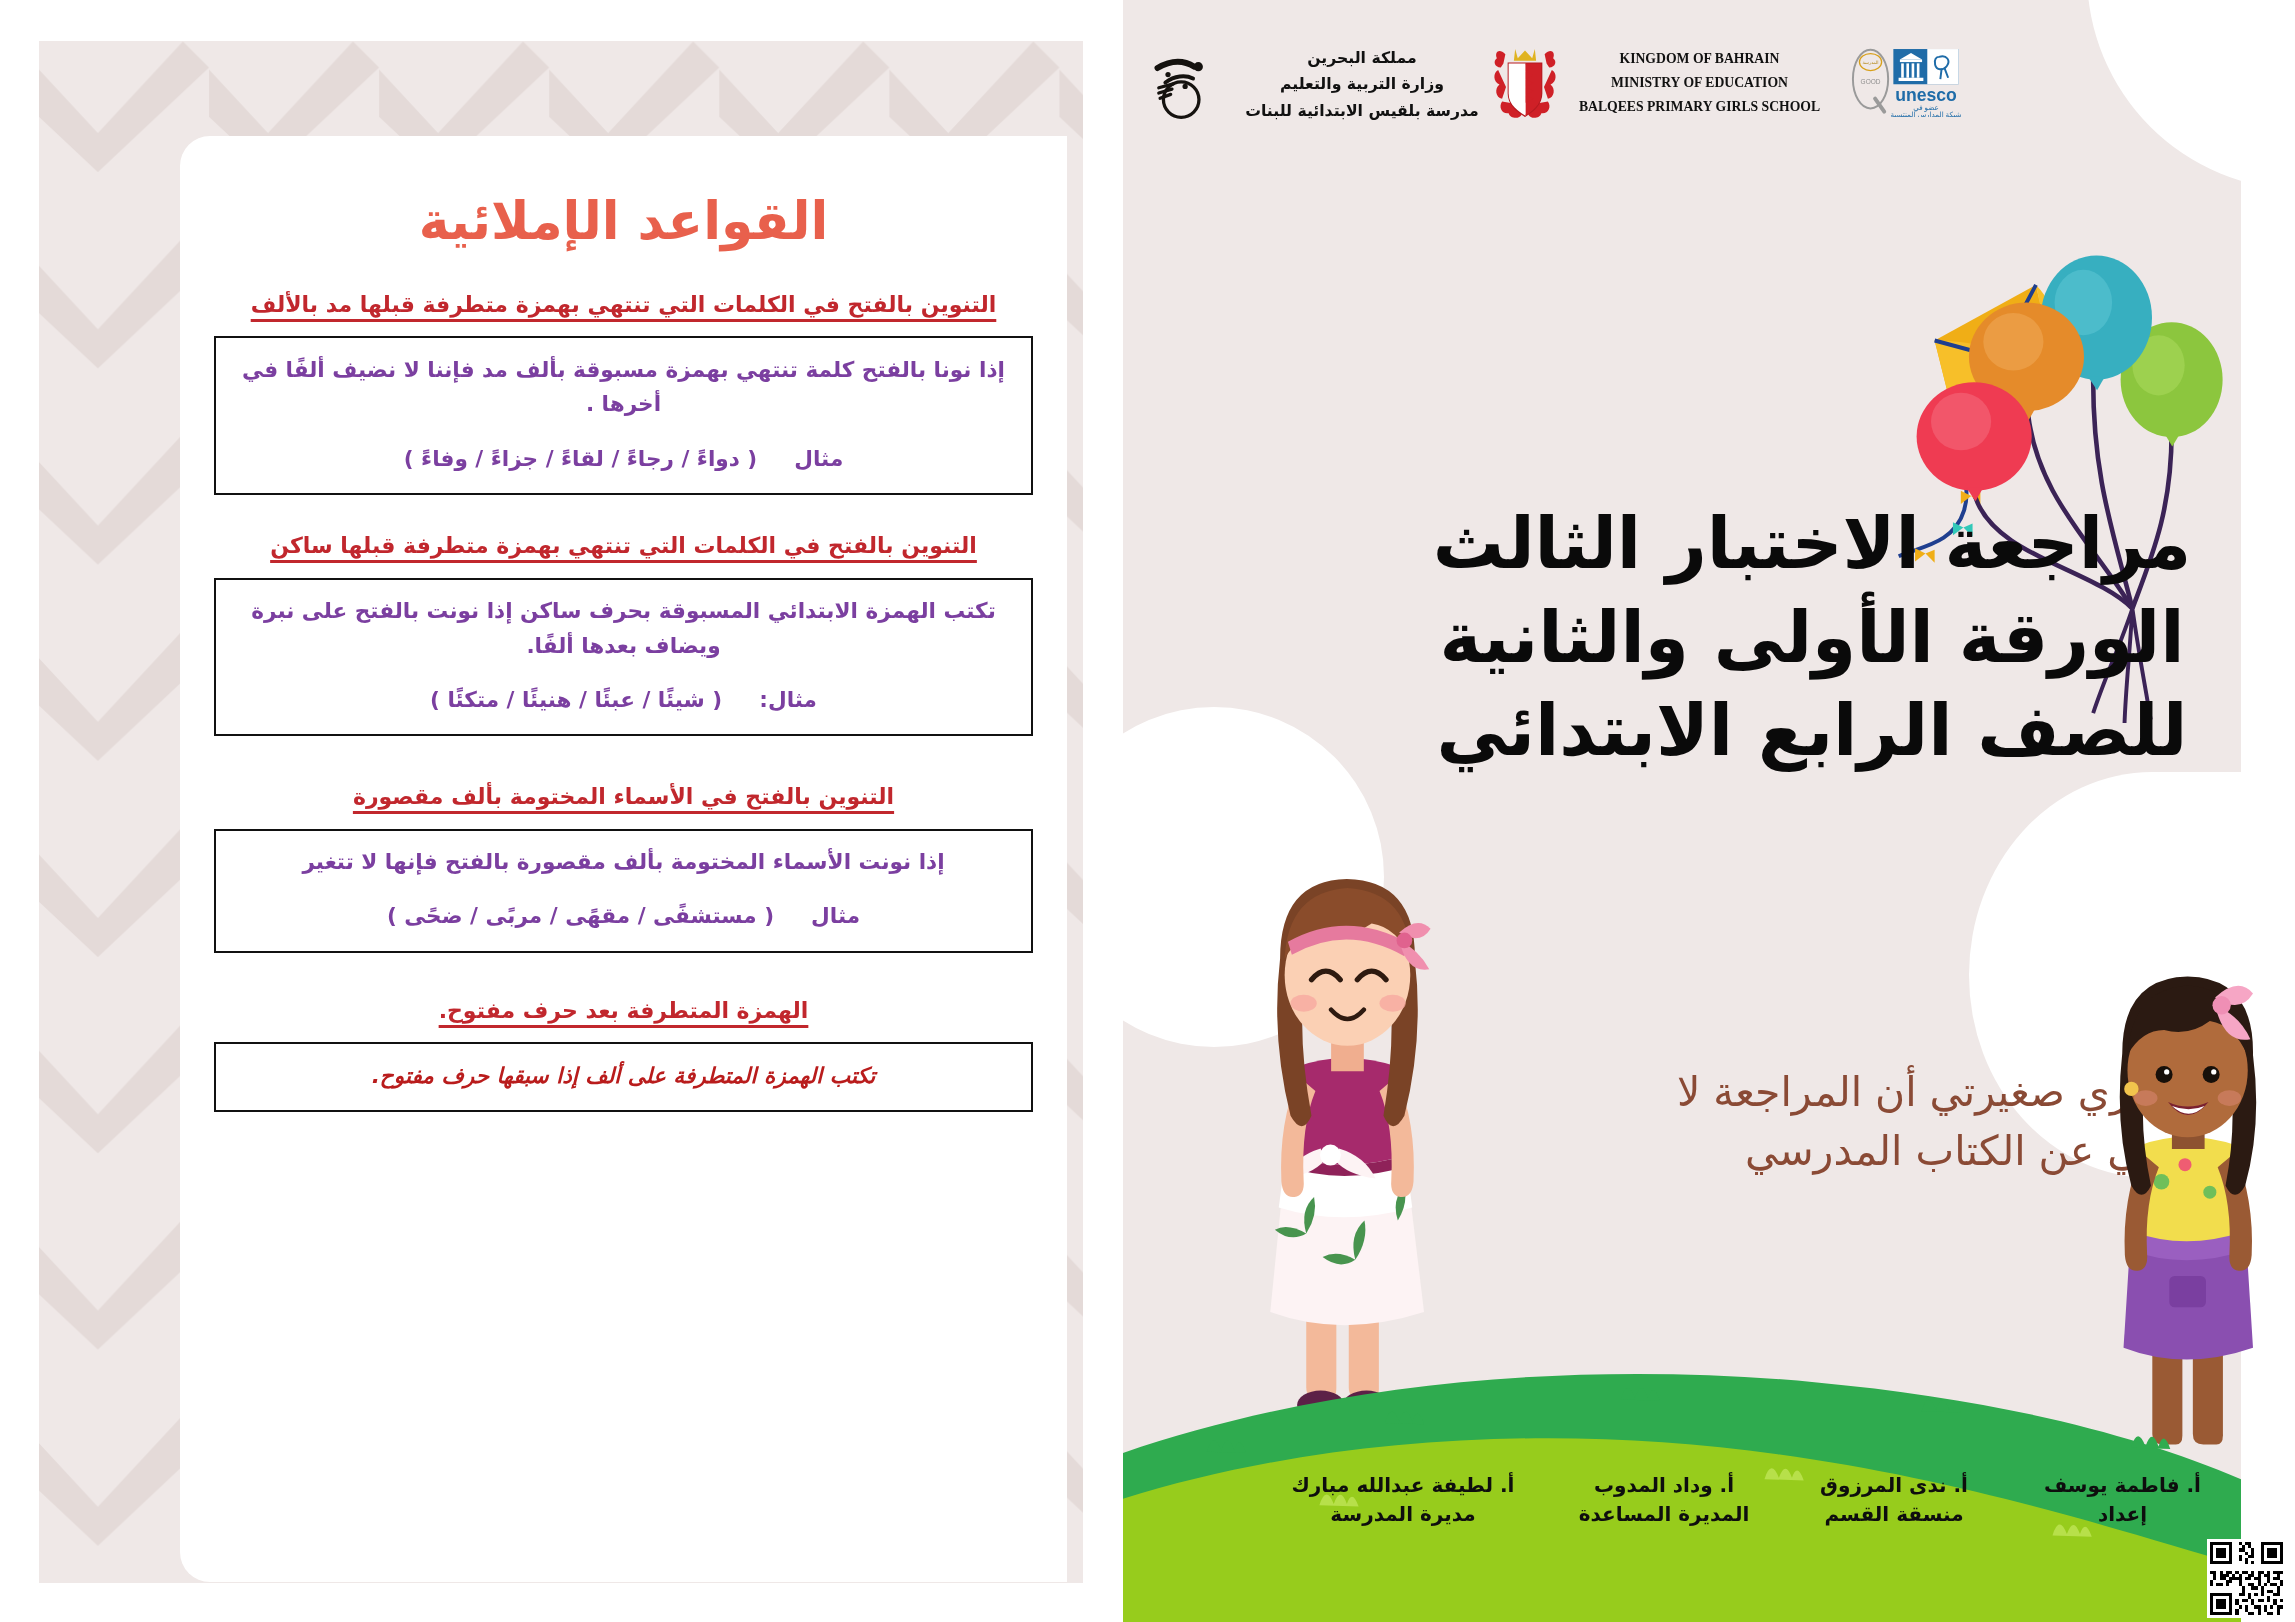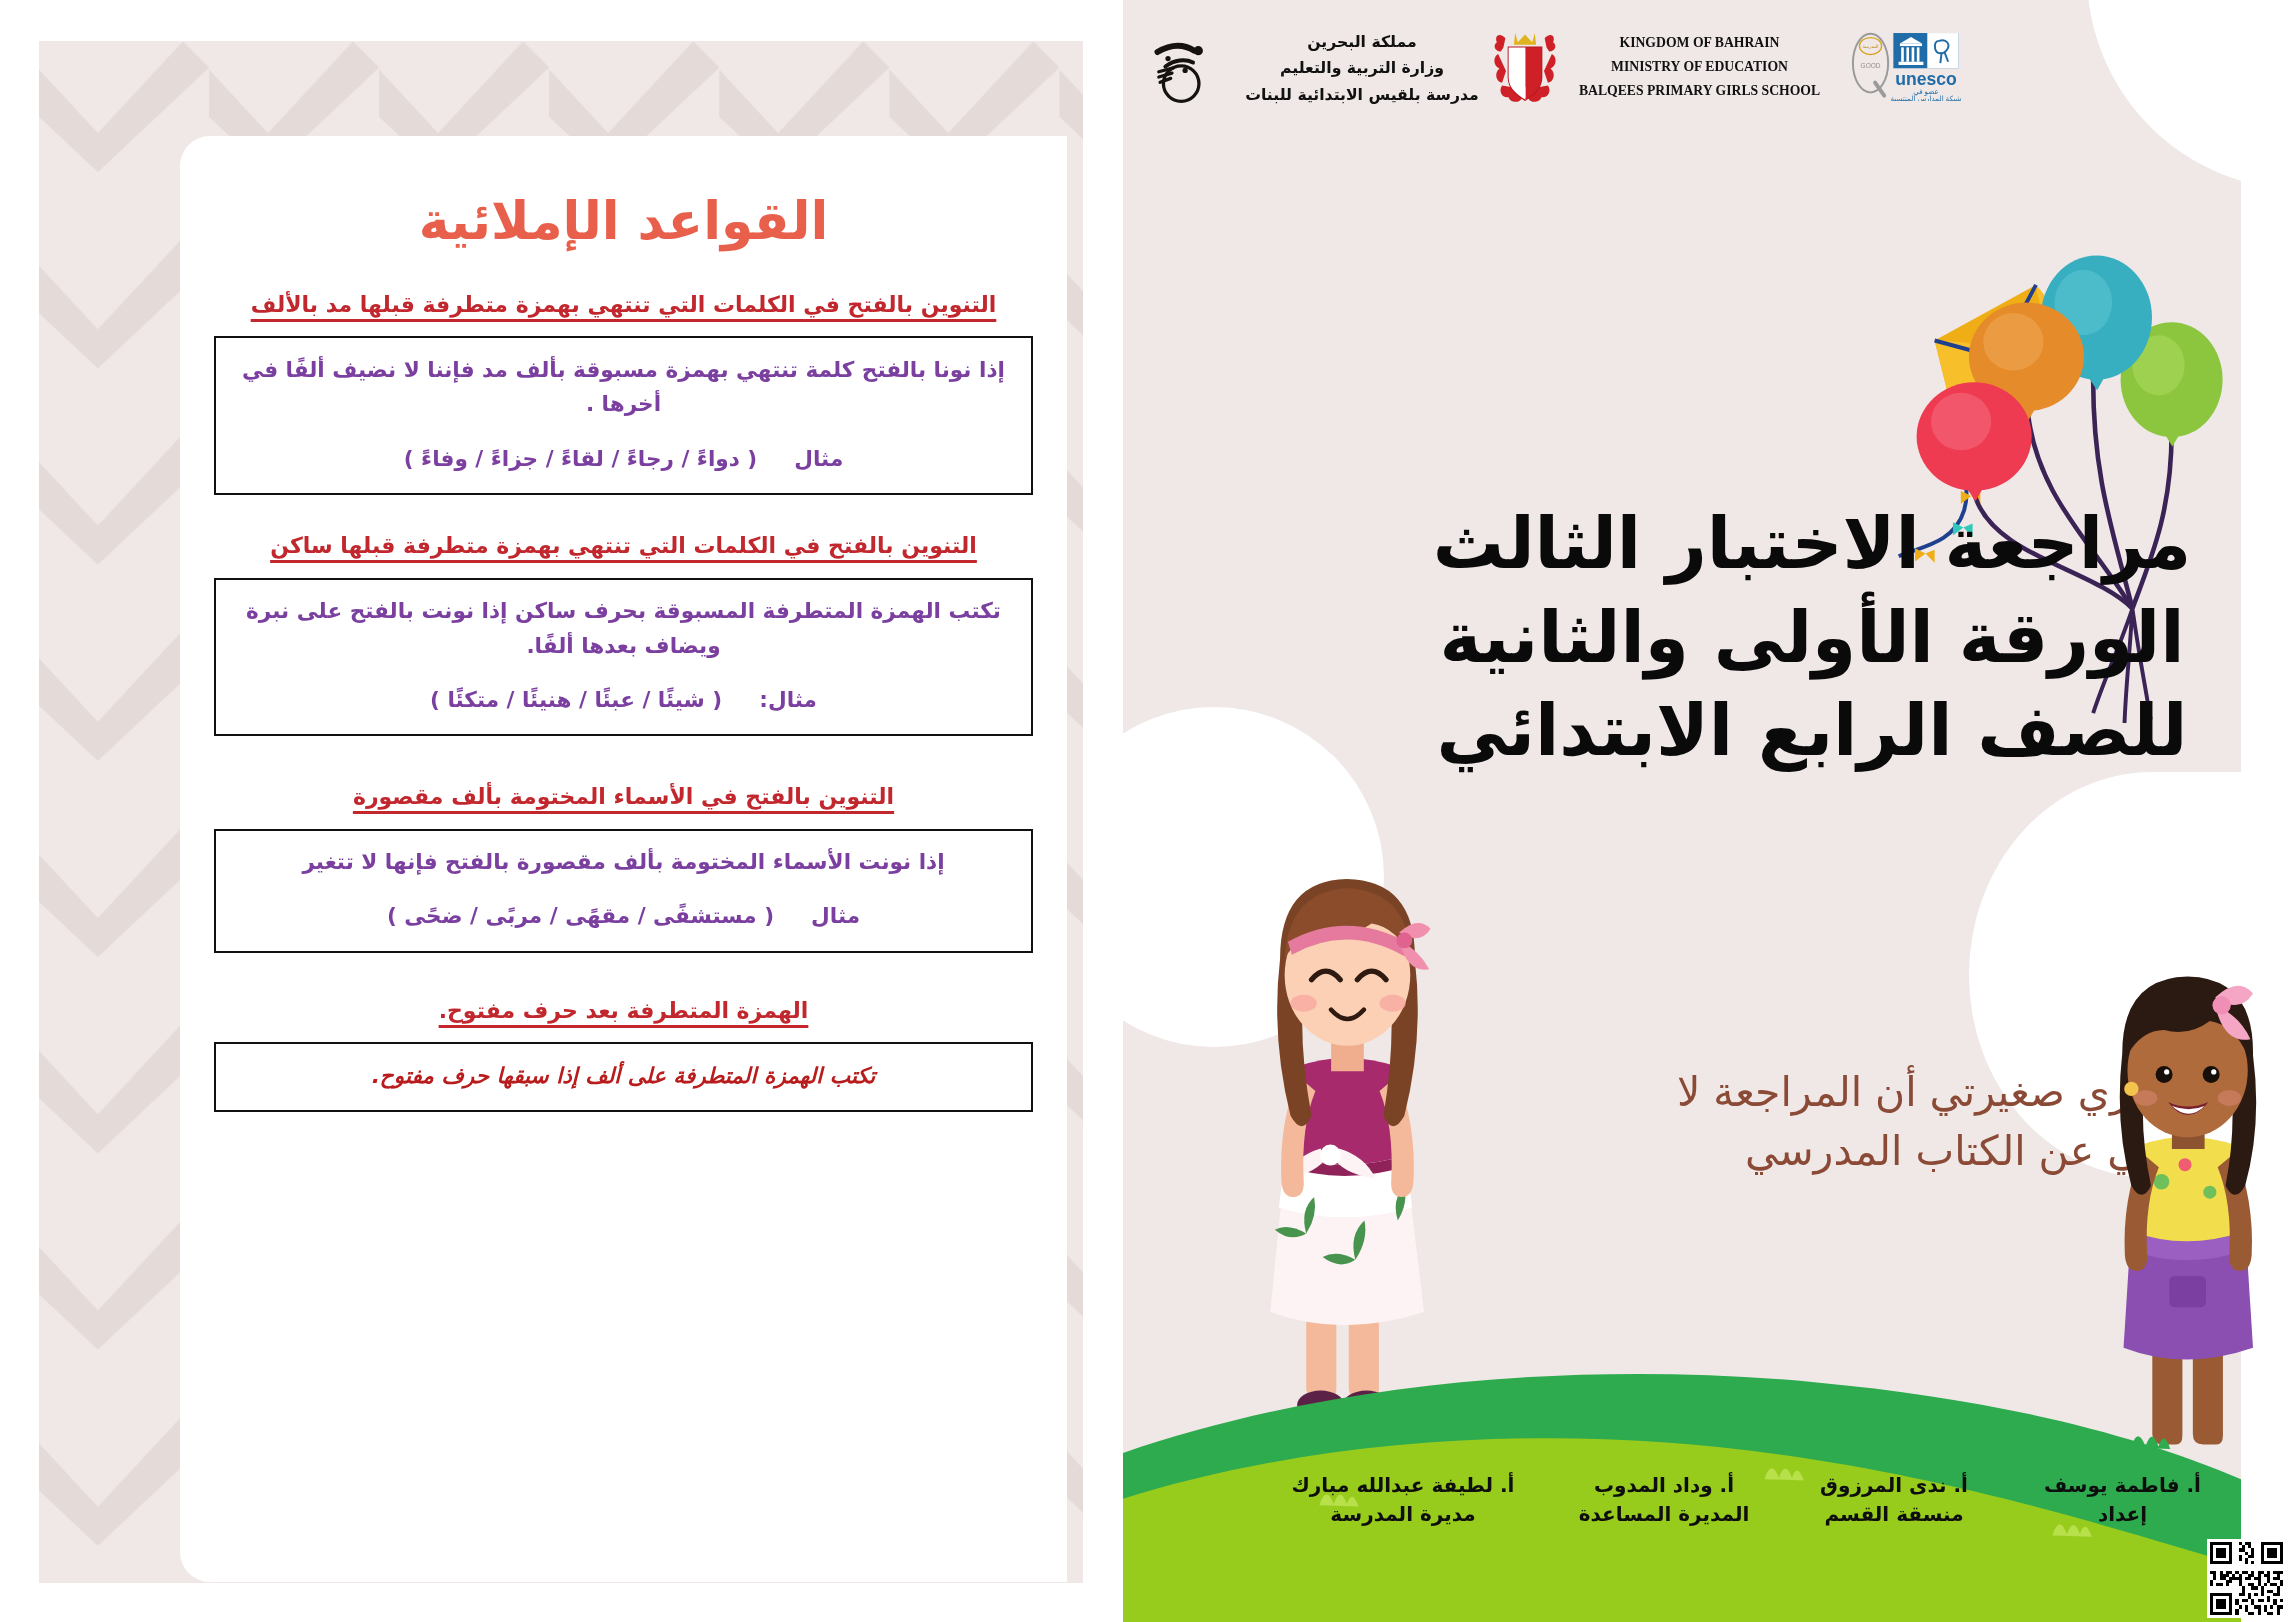--- a/index.html
+++ b/index.html
@@ -41,21 +41,21 @@
      background:#ffffff;overflow:hidden;}
   #rp-bg{position:absolute;left:0;top:0;width:1118px;height:1552px;background:#efe8e7;}
   #rp-blob-tr{position:absolute;right:-6.5px;top:-26px;width:216px;height:216px;
      background:#ffffff;border-radius:0 0 0 100%;}
   #rp-blob-mid{position:absolute;left:-79px;top:707px;width:340px;height:340px;
      background:#ffffff;border-radius:50%;}
   #rp-blob-r{position:absolute;right:-39px;top:772px;width:366px;height:406px;
      background:#ffffff;border-radius:50% 0 0 50%;}
 
   
-  #rp-header{position:absolute;left:0;top:22px;width:1118px;height:79px;}
+  #rp-header{position:absolute;left:0;top:38px;width:1118px;height:79px;}
   .unesco-logo{position:absolute;left:726px;top:6.5px;width:137px;height:72px;}
   .moe-en{position:absolute;left:452px;top:9.2px;width:249px;text-align:center;
      direction:ltr;color:#111;font-weight:bold;font-size:13.7px;line-height:1.75;
      font-family:"Liberation Serif","DejaVu Serif",serif;}
   .bh-emblem{position:absolute;left:366px;top:2.6px;width:72px;height:79px;}
   .moe-ar{position:absolute;left:118px;top:6.5px;width:242px;text-align:center;
      color:#111;font-weight:bold;font-size:15.7px;line-height:1.7;
      font-family:"DejaVu Sans","Liberation Sans",sans-serif;}
   .calli{position:absolute;left:19.6px;top:5.2px;width:79px;height:79px;}
 
@@ -112,21 +112,21 @@
             <span>مثال</span>
             <span class="sp"></span>
             <span>( دواءً   / رجاءً   / لقاءً   / جزاءً   / وفاءً  )</span>
           </p>
         </div>
       </div>
 
       <div style="margin-top:34px;">
         <p class="rule-head">التنوين بالفتح في الكلمات التي تنتهي بهمزة متطرفة قبلها ساكن</p>
         <div class="rule-box">
-          <p class="rule-body">تكتب الهمزة المتطرفة المسبوقة بحرف ساكن إذا نونت بالفتح على نبرة ويضاف بعدها ألفًا.</p>
+          <p class="rule-body">تكتب الهمزة الابتدائي المسبوقة بحرف ساكن إذا نونت بالفتح على نبرة ويضاف بعدها ألفًا.</p>
           <p class="rule-ex">
             <span>مثال:</span>
             <span class="sp"></span>
             <span>( شيئًا / عبئًا / هنيئًا / متكئًا )</span>
           </p>
         </div>
       </div>
 
       <div style="margin-top:44px;">
         <p class="rule-head">التنوين بالفتح في الأسماء المختومة بألف مقصورة</p>

